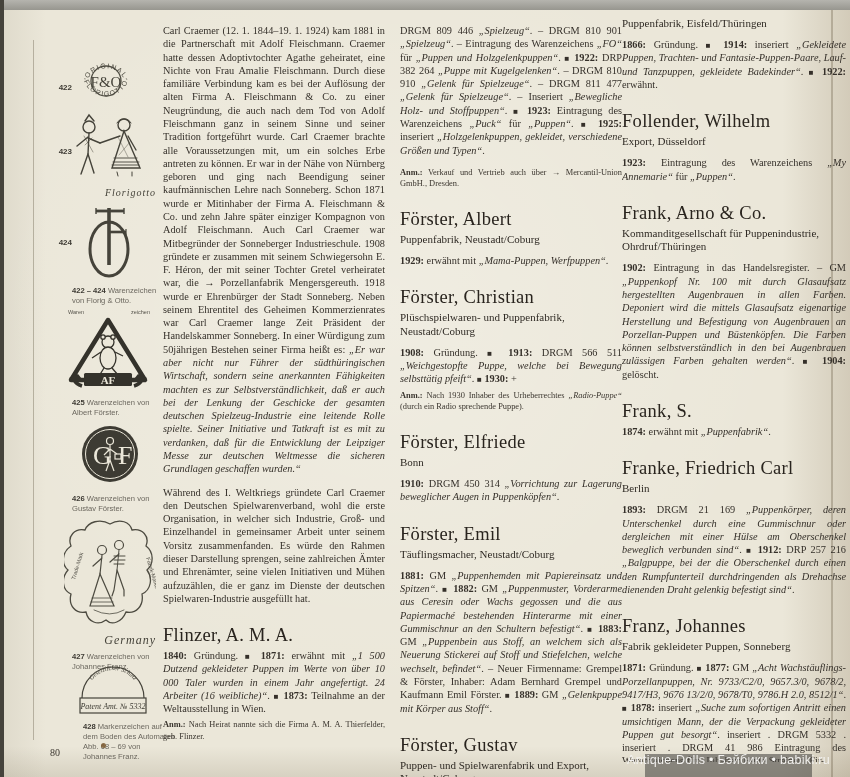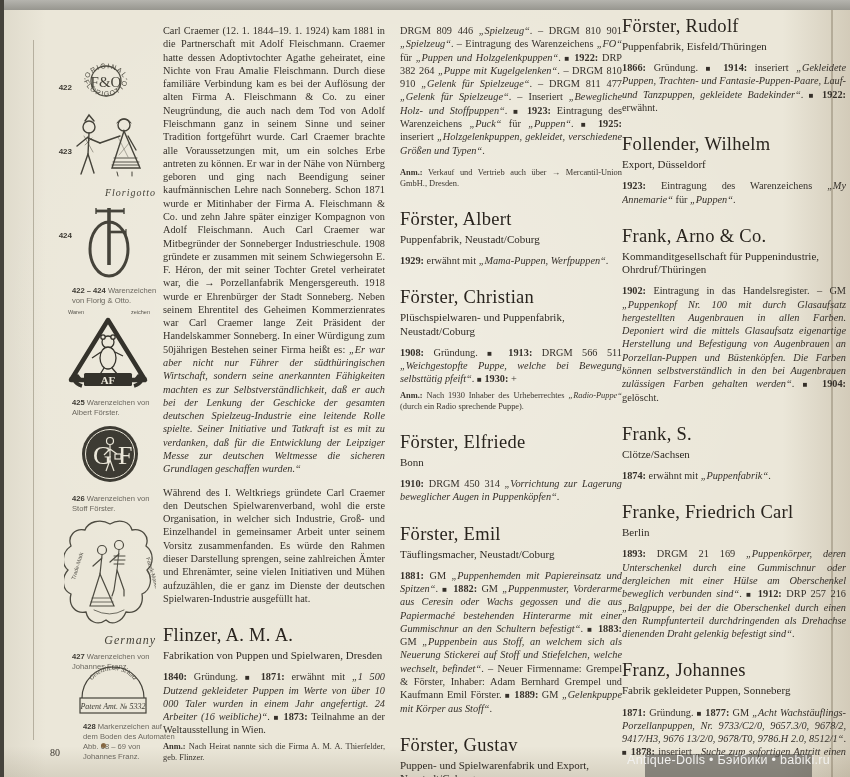--- a/index.html
+++ b/index.html
@@ -84,21 +84,21 @@
         <path d="M55,11 A8,8 0 0 1 69,11" stroke-width="1"></path>
         <path d="M62,19 L50,56 L78,56 Z"></path>
         <path d="M52,46 L75,46 M51,50 L77,50 M50,53 L77,53" stroke-width=".9"></path>
         <path d="M58,24 L38,31 M66,24 L74,38"></path>
         <path d="M55,60 L56,64 M70,60 L70,64" stroke-width="1"></path>
         <path d="M56,25 L66,45 M68,30 L57,43" stroke-width=".7" opacity=".6"></path>
       </g>
     </svg>
     <div class="mark-script" style="left:60px;top:188px;width:96px;">Florigotto</div>
 
-    <span class="mark-num" style="left:44px;top:232px;">424</span>
+    <span class="mark-num" style="left:44px;top:239px;">424</span>
     <svg style="position:absolute;left:80px;top:203px;" width="58" height="80" viewBox="0 0 58 80">
       <g stroke="#45433a" fill="none">
         <ellipse cx="29" cy="46" rx="19" ry="27" stroke-width="3"></ellipse>
         <path d="M29,5 V62" stroke-width="3.6"></path>
         <path d="M16,8 H44" stroke-width="2.8"></path>
         <path d="M16,5 V11 M44,5 V11" stroke-width="1.4"></path>
         <path d="M29,29 H46" stroke-width="2.6"></path>
         <path d="M46,26 V32" stroke-width="1.2"></path>
       </g>
     </svg>
@@ -132,21 +132,21 @@
       <circle cx="30" cy="30" r="24.5" fill="none" stroke="#ebe7d9" stroke-width="1"></circle>
       <text x="13" y="40" font-size="26" font-family="Liberation Serif,serif" fill="#ebe7d9">G</text>
       <text x="38" y="40" font-size="26" font-family="Liberation Serif,serif" fill="#ebe7d9">F</text>
       <g stroke="#ebe7d9" fill="none" stroke-width="1.2">
         <circle cx="30" cy="17" r="3.5"></circle>
         <path d="M30,21 L30,36 M30,25 L24,31 M30,25 L37,30"></path>
         <path d="M30,36 L26,47 M30,36 L34,47"></path>
         <rect x="35" y="30" width="6" height="5"></rect>
       </g>
     </svg>
-    <div class="mark-cap" style="left:72px;top:494px;width:88px;"><b>426</b><span> Warenzeichen von Stoff Förster.</span></div>
+    <div class="mark-cap" style="left:72px;top:494px;width:88px;"><b>426</b><span> Warenzeichen von Gustav Förster.</span></div>
 
     <svg style="position:absolute;left:64px;top:518px;" width="92" height="116" viewBox="0 0 92 116">
       <path d="M46,6 C56,0 66,4 68,12 C78,10 86,18 82,28 C90,34 90,46 83,52 C89,60 87,72 78,76 C80,88 72,96 62,94 C58,104 48,108 42,102 C34,108 24,104 22,94 C12,96 4,88 7,76 C-2,72 -3,60 4,52 C-3,46 -2,34 7,28 C3,18 11,10 21,12 C24,4 36,0 46,6 Z" fill="none" stroke="#4d4b41" stroke-width="1.3"></path>
       <g stroke="#4d4b41" fill="none" stroke-width="1.2" stroke-linecap="round">
         <circle cx="38" cy="32" r="4.5"></circle>
         <circle cx="55" cy="27" r="4.5"></circle>
         <path d="M55,32 L53,52 M50,38 L61,38 M50,42 L61,42 M50,46 L60,46" stroke-width="1"></path>
         <path d="M38,37 L36,56 M38,40 L29,48 M55,36 L46,44"></path>
         <path d="M36,56 L26,88 L50,88 Z"></path>
         <path d="M28,80 L48,80 M27,84 L49,84" stroke-width=".8"></path>
@@ -170,21 +170,20 @@
       <text x="39" y="43" text-anchor="middle" font-size="8" font-style="italic" fill="#3d3b33" font-family="Liberation Serif,serif">Patent Amt. № 5332</text>
     </svg>
     <div class="mark-cap" style="left:83px;top:722px;width:92px;"><b>428</b><span> Markenzeichen auf dem Boden des Automaten Abb. 68 – 69 von Johannes Franz.</span></div>
   </div>
 
   <div id="col1" class="col">
       <p class="entry-body blk">Carl Craemer (12. 1. 1844–19. 1. 1924) kam 1881 in die Partnerschaft mit Adolf Fleischmann. Craemer hatte dessen Adoptivtochter Agathe geheiratet, eine Nichte von Frau Amalie Fleischmann. Durch diese familiäre Verbindung kam es bei der Auflösung der alten Firma A. Fleischmann &amp; Co. zu einer Neugründung, die auch nach dem Tod von Adolf Fleischmann ganz in seinem Sinne und seiner Tradition fortgeführt wurde. Carl Craemer brachte alle Voraussetzungen mit, um ein solches Erbe antreten zu können. Er war in der Nähe von Nürnberg geboren und ging nach Beendigung seiner kaufmännischen Lehre nach Sonneberg. Schon 1871 wurde er Mitinhaber der Firma A. Fleischmann &amp; Co. und zehn Jahre später einziger Kompagnon von Adolf Fleischmann. Auch Carl Craemer war Mitbegründer der Sonneberger Industrieschule. 1908 gründete er zusammen mit seinem Schwiegersohn E. F. Héron, der mit seiner Tochter Gretel verheiratet war, die → Porzellanfabrik Mengersgereuth. 1918 wurde er Ehrenbürger der Stadt Sonneberg. Neben seinem Ehrentitel des Geheimen Kommerzienrates war Carl Craemer lange Zeit Präsident der Handelskammer Sonneberg. In einer Würdigung zum 50jährigen Bestehen seiner Firma heißt es: <i>„Er war aber nicht nur Führer der südthüringischen Wirtschaft, sondern seine anerkannten Fähigkeiten machten es zur Selbstverständlichkeit, daß er auch bei der Lenkung der Geschicke der gesamten deutschen Spielzeug-Industrie eine leitende Rolle spielte. Seiner Initiative und Tatkraft ist es mit zu verdanken, daß für die Entwicklung der Leipziger Messe zur deutschen Weltmesse die sicheren Grundlagen geschaffen wurden.“</i></p>
       <p class="entry-body blk">Während des I. Weltkriegs gründete Carl Craemer den Deutschen Spielwarenverband, wohl die erste Organisation, in welcher sich Industrie, Groß- und Einzelhandel in gemeinsamer Arbeit unter seinem Vorsitz zusammenfanden. Es würde den Rahmen dieser Darstellung sprengen, seine zahlreichen Ämter und Ehrenämter, seine vielen Initiativen und Mühen aufzuzählen, die er ganz im Dienste der deutschen Spielwaren-Industrie ausgefüllt hat.</p>
       <div class="entry">
         <div class="entry-title">Flinzer, A. M. A.</div>
-        <div class="entry-sub">Fabrikation von Puppen und Spielwaren, Dresden</div>
         <p class="entry-body"><b>1840:</b> Gründung. <b class="sq">■</b> <b>1871:</b> erwähnt mit <i>„1 500 Dutzend gekleideter Puppen im Werte von über 10 000 Taler wurden in einem Jahr angefertigt. 24 Arbeiter (16 weibliche)“</i>. <b class="sq">■</b> <b>1873:</b> Teilnahme an der Weltausstellung in Wien.</p>
         <p class="entry-anm"><b>Anm.:</b> Nach Heirat nannte sich die Firma A. M. A. Thierfelder, geb. Flinzer.</p>
       </div>
     </div>
   <div id="col2" class="col">
       <p class="entry-body blk">DRGM 809 446 <i>„Spielzeug“</i>. – DRGM 810 901 <i>„Spielzeug“</i>. – Eintragung des Warenzeichens <i>„FO“</i> für <i>„Puppen und Holzgelenkpuppen“</i>. <b class="sq">■</b> <b>1922:</b> DRP 382 264 <i>„Puppe mit Kugelgelenken“</i>. – DRGM 810 910 <i>„Gelenk für Spielzeuge“</i>. – DRGM 811 477 <i>„Gelenk für Spielzeuge“</i>. – Inseriert <i>„Bewegliche Holz- und Stoffpuppen“</i>. <b class="sq">■</b> <b>1923:</b> Eintragung des Warenzeichens <i>„Puck“</i> für <i>„Puppen“</i>. <b class="sq">■</b> <b>1925:</b> inseriert <i>„Holzgelenkpuppen, gekleidet, verschiedene Größen und Typen“</i>.</p>
       <p class="entry-anm blk"><b>Anm.:</b> Verkauf und Vertrieb auch über → Mercantil-Union GmbH., Dresden.</p>
       <div class="entry">
         <div class="entry-title">Förster, Albert</div>
         <div class="entry-sub">Puppenfabrik, Neustadt/Coburg</div>
@@ -206,37 +205,35 @@
         <div class="entry-sub">Täuflingsmacher, Neustadt/Coburg</div>
         <p class="entry-body"><b>1881:</b> GM <i>„Puppenhemden mit Papiereinsatz und Spitzen“</i>. <b class="sq">■</b> <b>1882:</b> GM <i>„Puppenmuster, Vorderarme aus Ceresin oder Wachs gegossen und die aus Papiermaché bestehenden Hinterarme mit einer Gummischnur an den Schultern befestigt“</i>. <b class="sq">■</b> <b>1883:</b> GM <i>„Puppenbein aus Stoff, an welchem sich als Neuerung Stickerei auf Stoff und Stiefelchen, welche wechselt, befindet“</i>. – Neuer Firmenname: Grempel &amp; Förster, Inhaber: Adam Bernhard Grempel und Kaufmann Emil Förster. <b class="sq">■</b> <b>1889:</b> GM <i>„Gelenkpuppe mit Körper aus Stoff“</i>.</p>
       </div>
       <div class="entry">
         <div class="entry-title">Förster, Gustav</div>
         <div class="entry-sub">Puppen- und Spielwarenfabrik und Export, Neustadt/Coburg</div>
       </div>
     </div>
   <div id="col3" class="col">
       <div class="entry" style="margin-top: 0px;">
-        <div class="entry-title">Förster, Rudolf</div>
         <div class="entry-sub">Puppenfabrik, Eisfeld/Thüringen</div>
         <p class="entry-body"><b>1866:</b> Gründung. <b class="sq">■</b> <b>1914:</b> inseriert <i>„Gekleidete Puppen, Trachten- und Fantasie-Puppen-Paare, Lauf- und Tanzpuppen, gekleidete Badekinder“</i>. <b class="sq">■</b> <b>1922:</b> erwähnt.</p>
       </div>
       <div class="entry">
         <div class="entry-title">Follender, Wilhelm</div>
         <div class="entry-sub">Export, Düsseldorf</div>
         <p class="entry-body"><b>1923:</b> Eintragung des Warenzeichens <i>„My Annemarie“</i> für <i>„Puppen“</i>.</p>
       </div>
       <div class="entry">
         <div class="entry-title">Frank, Arno &amp; Co.</div>
         <div class="entry-sub">Kommanditgesellschaft für Puppenindustrie, Ohrdruf/Thüringen</div>
         <p class="entry-body"><b>1902:</b> Eintragung in das Handelsregister. – GM <i>„Puppenkopf Nr. 100 mit durch Glasaufsatz hergestellten Augenbrauen in allen Farben. Deponiert wird die mittels Glasaufsatz eigenartige Herstellung und Befestigung von Augenbrauen an Porzellan-Puppen und Büstenköpfen. Die Farben können selbstverständlich in den bei Augenbrauen zulässigen Farben gehalten werden“</i>. <b class="sq">■</b> <b>1904:</b> gelöscht.</p>
       </div>
       <div class="entry">
         <div class="entry-title">Frank, S.</div>
-        <div class="entry-sub">Clötze/Sachsen</div>
         <p class="entry-body"><b>1874:</b> erwähnt mit <i>„Puppenfabrik“</i>.</p>
       </div>
       <div class="entry">
         <div class="entry-title">Franke, Friedrich Carl</div>
         <div class="entry-sub">Berlin</div>
         <p class="entry-body"><b>1893:</b> DRGM 21 169 <i>„Puppenkörper, deren Unterschenkel durch eine Gummischnur oder dergleichen mit einer Hülse am Oberschenkel beweglich verbunden sind“</i>. <b class="sq">■</b> <b>1912:</b> DRP 257 216 <i>„Balgpuppe, bei der die Oberschenkel durch einen den Rumpfunterteil durchdringenden als Drehachse dienenden Draht gelenkig befestigt sind“</i>.</p>
       </div>
       <div class="entry">
         <div class="entry-title">Franz, Johannes</div>
         <div class="entry-sub">Fabrik gekleideter Puppen, Sonneberg</div>

